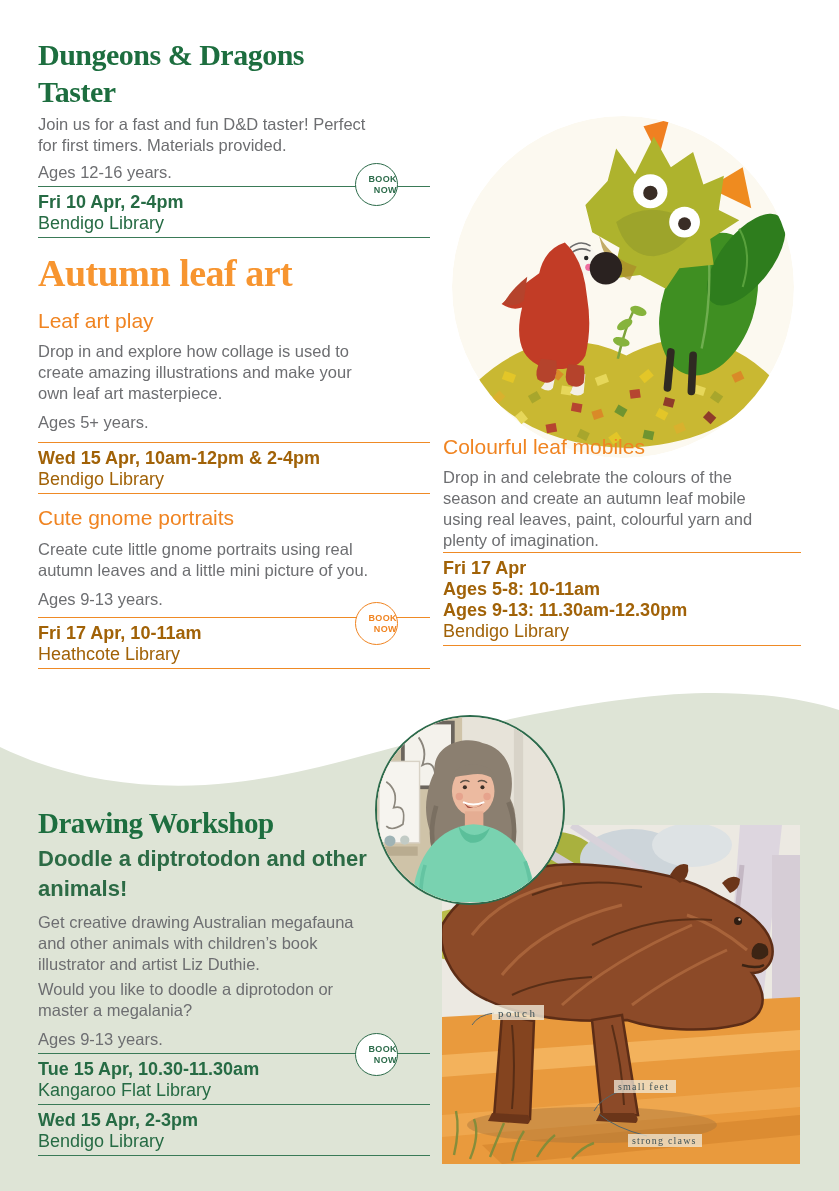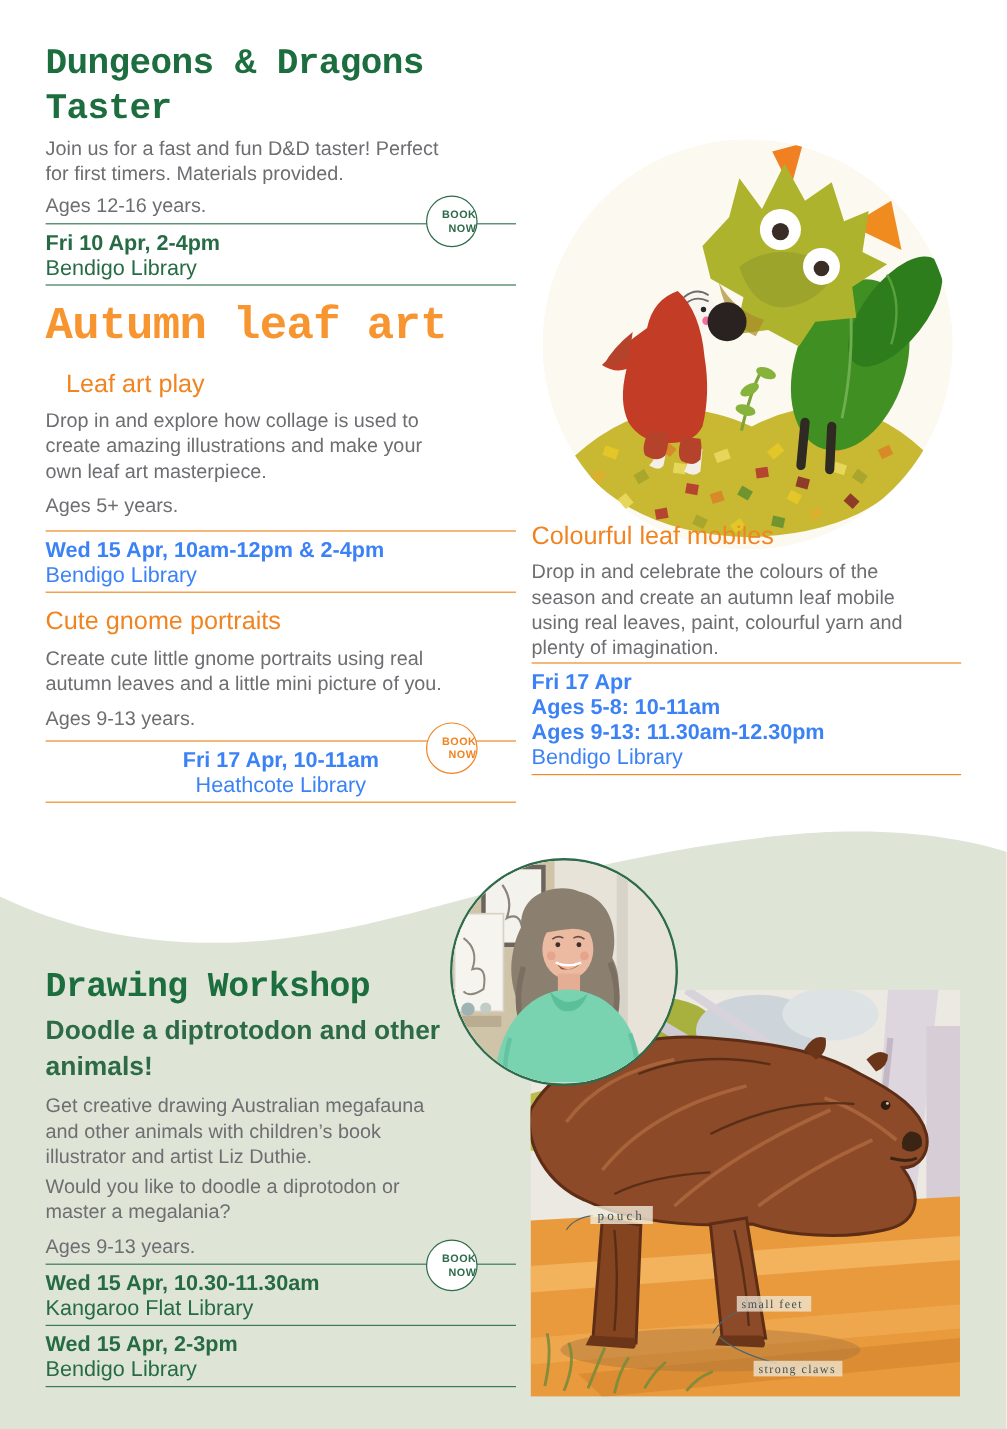--- a/index.html
+++ b/index.html
@@ -6,21 +6,21 @@
   body{
     width:839px;height:1191px;position:relative;overflow:hidden;
     background:#ffffff;
     font-family:"Liberation Sans",sans-serif;
     -webkit-font-smoothing:antialiased;
   }
   .abs{position:absolute;}
   .pre{white-space:pre-line;}
   
   .display{
-    font-family:Liberation Mono, monospace;
+    font-family:Liberation Serif, serif;
     font-weight:800;
     letter-spacing:-0.5px;
     margin:0;
   }
   .h-green{color:#1d6e3f;}
   .h-orange{color:#f79530;}
   .sub{
     font-size:21px;line-height:26px;font-weight:400;margin:0;
   }
   .sub-orange{color:#f08421;}
@@ -28,21 +28,21 @@
   .body-txt{
     color:#6d6e71;font-size:16.5px;line-height:21px;margin:0;
   }
   
   .schedule{border-bottom:1px solid;}
   .schedule .session{border-top:1px solid;padding:5px 0 3px;}
   .schedule .date{font-weight:700;font-size:18px;line-height:21px;}
   .schedule .loc{font-weight:400;font-size:18px;line-height:21px;}
   .sch-green{color:#266b44;border-color:#3a7a57;}
   .sch-green .session{border-color:#3a7a57;}
-  .sch-orange{color:#3b82f6;border-color:#ef8a25;}
+  .sch-orange{color:#a16207;border-color:#ef8a25;}
   .sch-orange .session{border-color:#ef8a25;}
   
   .badge{
     position:absolute;width:43px;height:43px;border-radius:50%;
     background:#ffffff;display:flex;flex-direction:column;
     align-items:flex-end;justify-content:center;
     font-size:9px;font-weight:700;letter-spacing:0.4px;line-height:10.5px;
     z-index:6;box-sizing:border-box;cursor:pointer;
   }
   .badge-green{border:1.6px solid #2c6b4a;color:#2c6b4a;}
@@ -154,39 +154,39 @@
     </div>
   </div>
 </section>
 <div class="badge badge-green" style="left:355px;top:163px;">
   <span>BOOK</span>
   <span>NOW</span>
 </div>
 
 <section style="left:38px;top:250px;width:392px;">
   <h1 class="display h-orange" style="font-size:38px;line-height:46px;">Autumn leaf art</h1>
-  <h2 class="sub sub-orange" style="margin-top:12px;margin-left:17px;">Leaf art play</h2>
+  <h2 class="sub sub-orange" style="margin-top:12px;">Leaf art play</h2>
   <p class="body-txt pre" style="margin-top:7px;">Drop in and explore how collage is used to
 create amazing illustrations and make your
 own leaf art masterpiece.</p>
   <p class="body-txt" style="margin-top:8px;">Ages 5+ years.</p>
   <div class="schedule sch-orange" style="margin-top:9px;">
     <div class="session">
       <div class="date">Wed 15 Apr, 10am-12pm &amp; 2-4pm</div>
       <div class="loc">Bendigo Library</div>
     </div>
   </div>
 </section>
 
 <section style="left:38px;top:505px;width:392px;">
   <h2 class="sub sub-orange">Cute gnome portraits</h2>
   <p class="body-txt pre" style="margin-top:8px;">Create cute little gnome portraits using real
 autumn leaves and a little mini picture of you.</p>
   <p class="body-txt" style="margin-top:8px;">Ages 9-13 years.</p>
-  <div class="schedule sch-orange" style="margin-top:7px;text-align:center;">
+  <div class="schedule sch-orange" style="margin-top:7px;">
     <div class="session">
       <div class="date">Fri 17 Apr, 10-11am</div>
       <div class="loc">Heathcote Library</div>
     </div>
   </div>
 </section>
 <div class="badge badge-orange" style="left:355px;top:602px;">
   <span>BOOK</span>
   <span>NOW</span>
 </div>
@@ -324,21 +324,21 @@
   <h2 class="sub sub-green pre" style="margin-top:4px;">Doodle a diptrotodon and other
 animals!</h2>
   <p class="body-txt pre" style="margin-top:8px;">Get creative drawing Australian megafauna
 and other animals with children’s book
 illustrator and artist Liz Duthie.</p>
   <p class="body-txt pre" style="margin-top:4px;">Would you like to doodle a diprotodon or
 master a megalania?</p>
   <p class="body-txt" style="margin-top:8px;">Ages 9-13 years.</p>
   <div class="schedule sch-green" style="margin-top:3px;">
     <div class="session">
-      <div class="date">Wed 15 Apr, 10.30-11.30am</div>
+      <div class="date">Tue 15 Apr, 10.30-11.30am</div>
       <div class="loc">Kangaroo Flat Library</div>
     </div>
     <div class="session">
       <div class="date">Wed 15 Apr, 2-3pm</div>
       <div class="loc">Bendigo Library</div>
     </div>
   </div>
 </section>
 <div class="badge badge-green" style="left:355px;top:1033px;">
   <span>BOOK</span>

